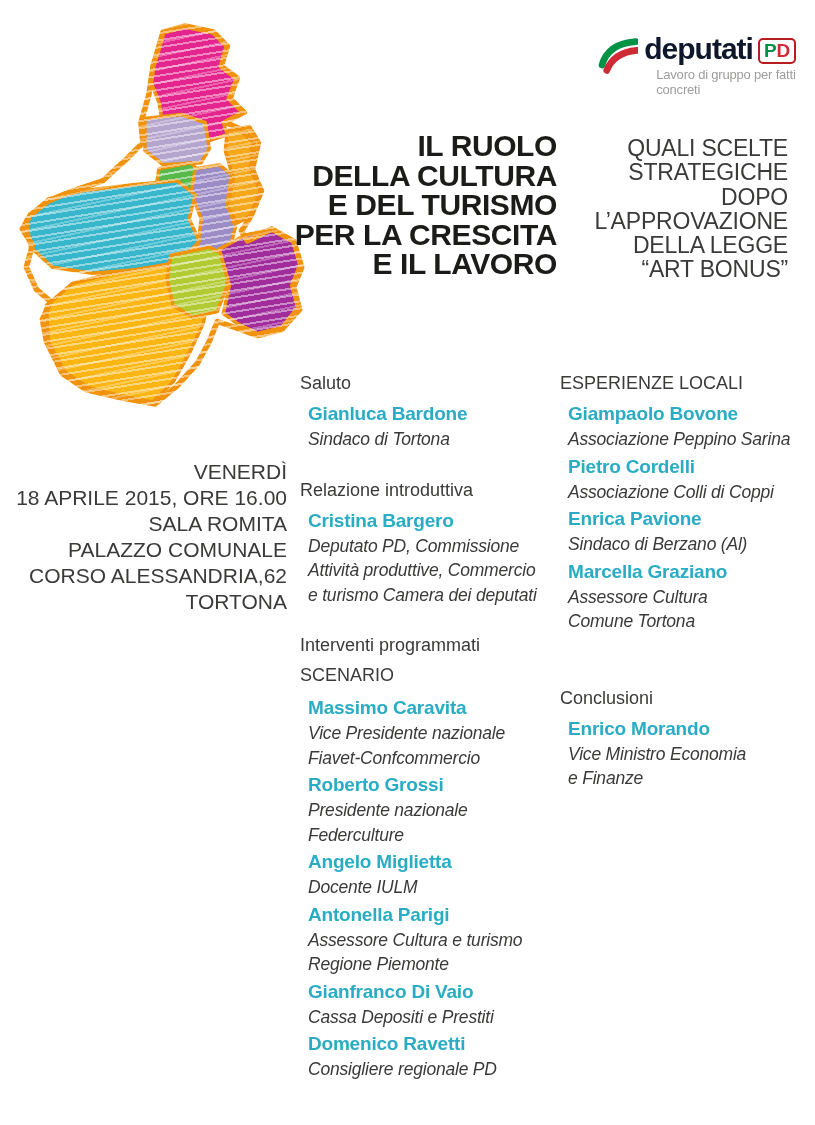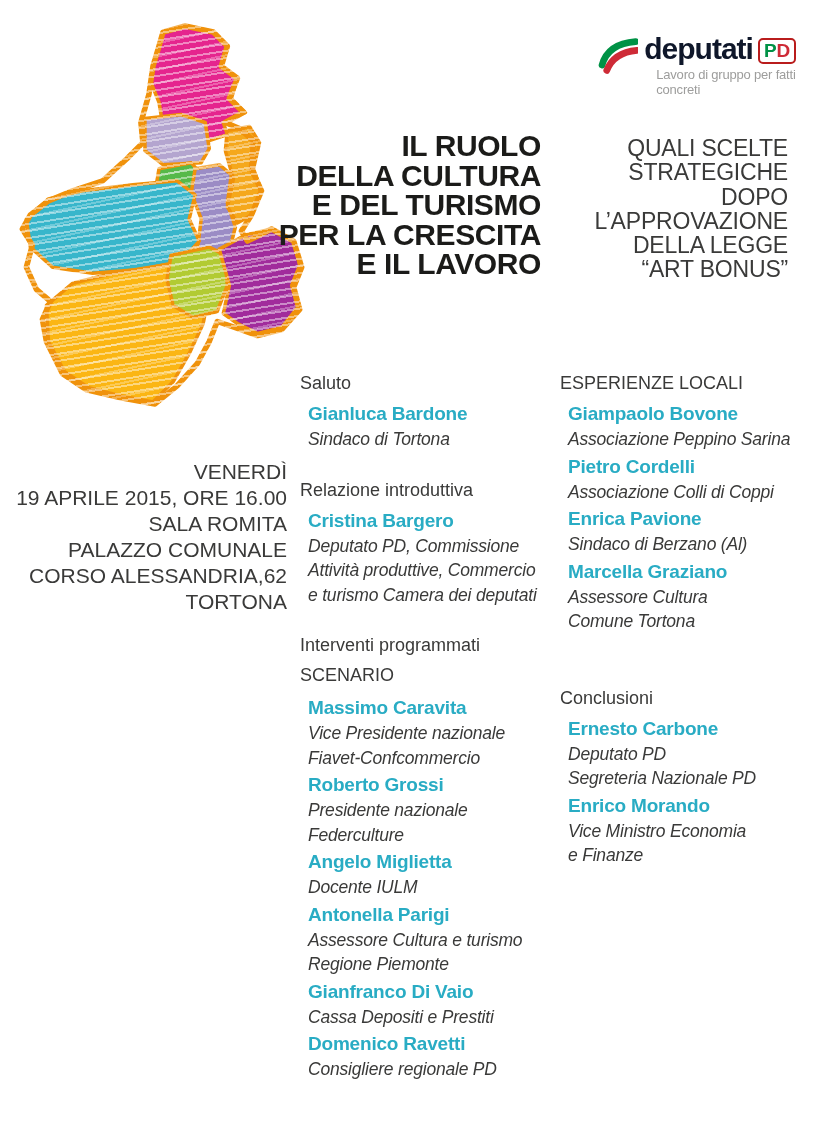--- a/index.html
+++ b/index.html
@@ -35,21 +35,21 @@
       repeating-linear-gradient(171deg,
         rgba(255,255,255,0) 0px, rgba(255,255,255,0) 5px,
         rgba(255,255,255,0.45) 5px, rgba(255,255,255,0.45) 7px),
       repeating-linear-gradient(168deg,
         rgba(255,255,255,0) 0px, rgba(255,255,255,0) 11px,
         rgba(255,255,255,0.28) 11px, rgba(255,255,255,0.28) 13px);
   }
 
   
   .main-title {
-    position:absolute; top:131px; right:274px; text-align:right;
+    position:absolute; top:131px; right:258px; text-align:right;
     font-size:30px; font-weight:bold; line-height:29.5px;
     color:#1B1B19; letter-spacing:-0.4px; white-space:pre-line;
   }
   .side-title {
     position:absolute; top:136px; right:27px; text-align:right;
     font-size:23px; line-height:24.3px; color:#3A3A39;
     letter-spacing:-0.2px; white-space:pre-line;
   }
   .venue {
     position:absolute; top:459px; right:528px; text-align:right;
@@ -109,21 +109,21 @@
 PER LA CRESCITA
 E IL LAVORO</div>
 <div class="side-title">QUALI SCELTE
 STRATEGICHE
 DOPO
 L’APPROVAZIONE
 DELLA LEGGE
 “ART BONUS”</div>
 
 <div class="venue">VENERDÌ
-19 APRILE 2015, ORE 16.00
+18 APRILE 2015, ORE 16.00
 SALA ROMITA
 PALAZZO COMUNALE
 CORSO ALESSANDRIA,62
 TORTONA</div>
 
 <div class="col col-center">
 
   <div class="section">
     <div class="sec-heading">Saluto</div>
     <div class="speaker">
@@ -195,23 +195,18 @@
     <div class="speaker">
       <div class="name">Marcella Graziano</div>
       <div class="role">Assessore Cultura
 Comune Tortona</div>
     </div>
   </div>
 
   <div class="section">
     <div class="sec-heading">Conclusioni</div>
     <div class="speaker">
-      <div class="name">Ernesto Carbone</div>
-      <div class="role">Deputato PD
-Segreteria Nazionale PD</div>
-    </div>
-    <div class="speaker">
       <div class="name">Enrico Morando</div>
       <div class="role">Vice Ministro Economia
 e Finanze</div>
     </div>
   </div>
 </div>
 
 </body></html>

